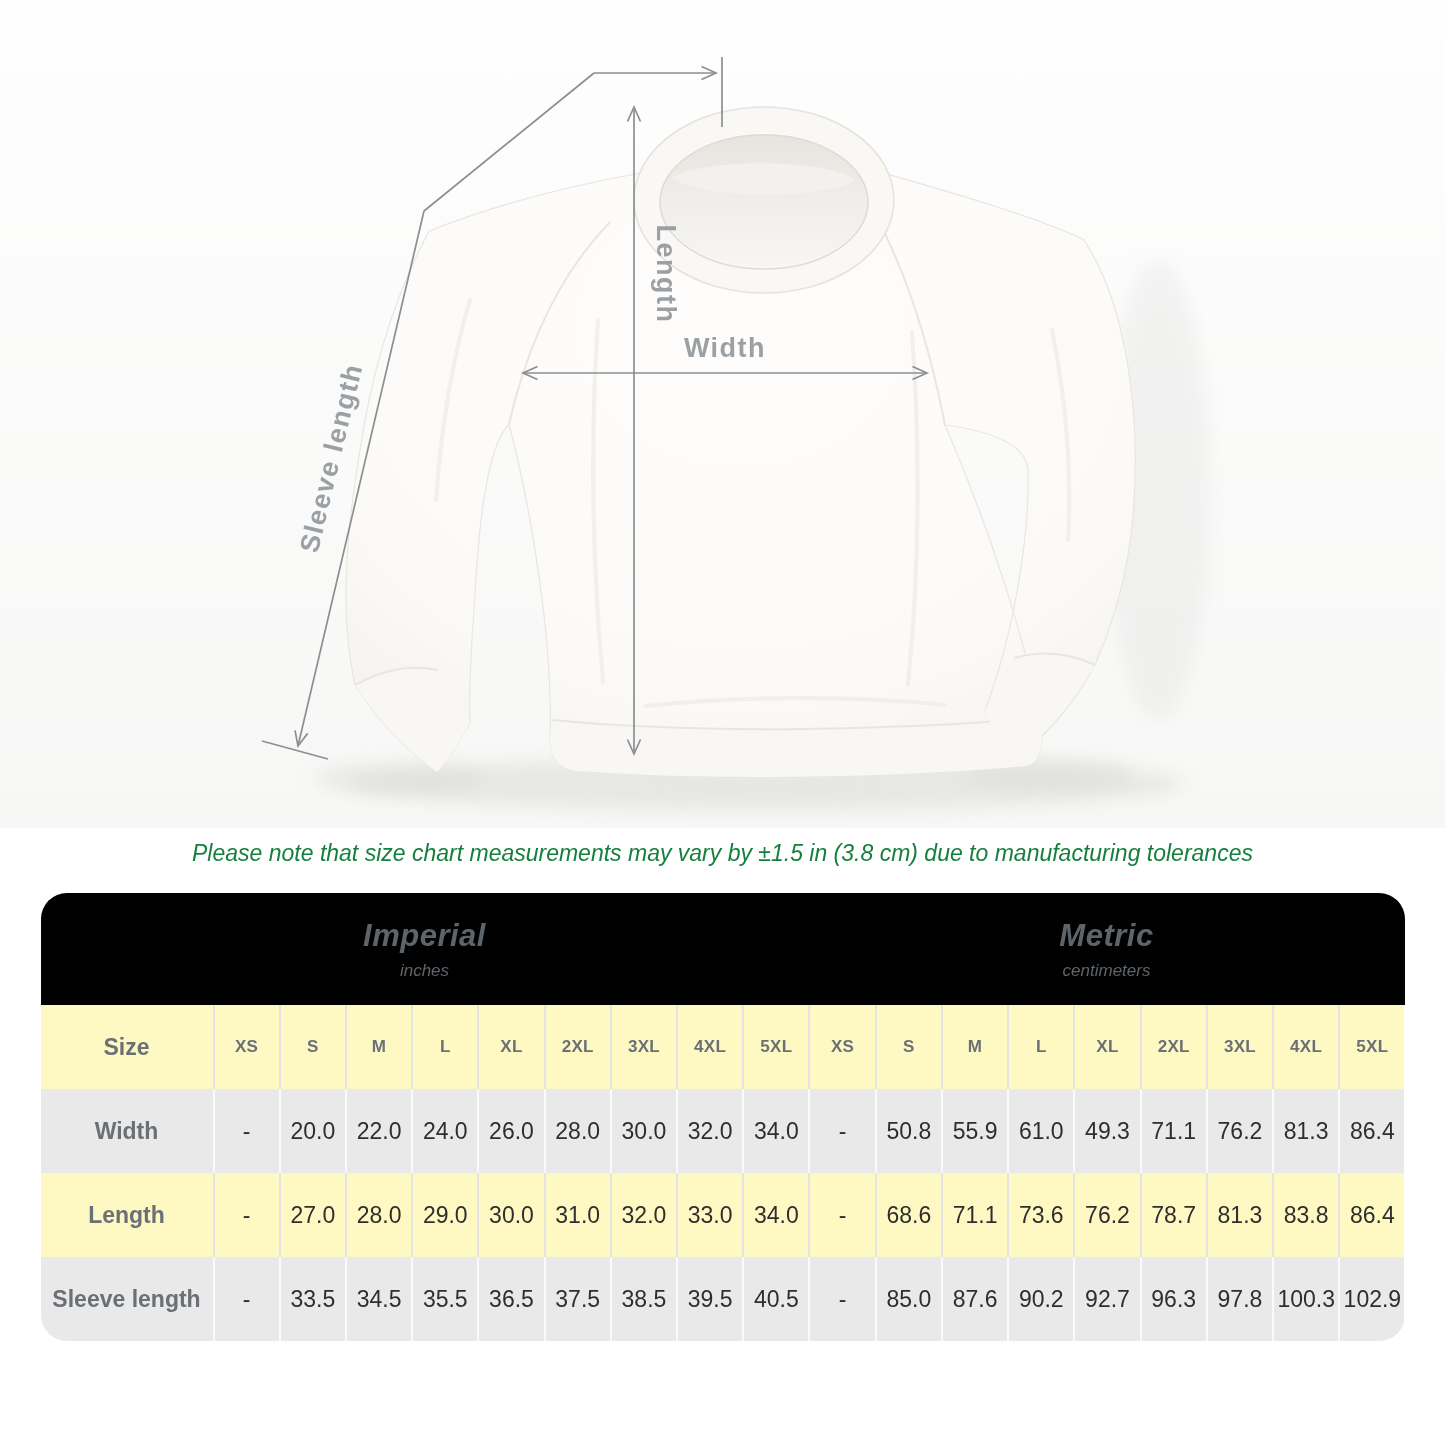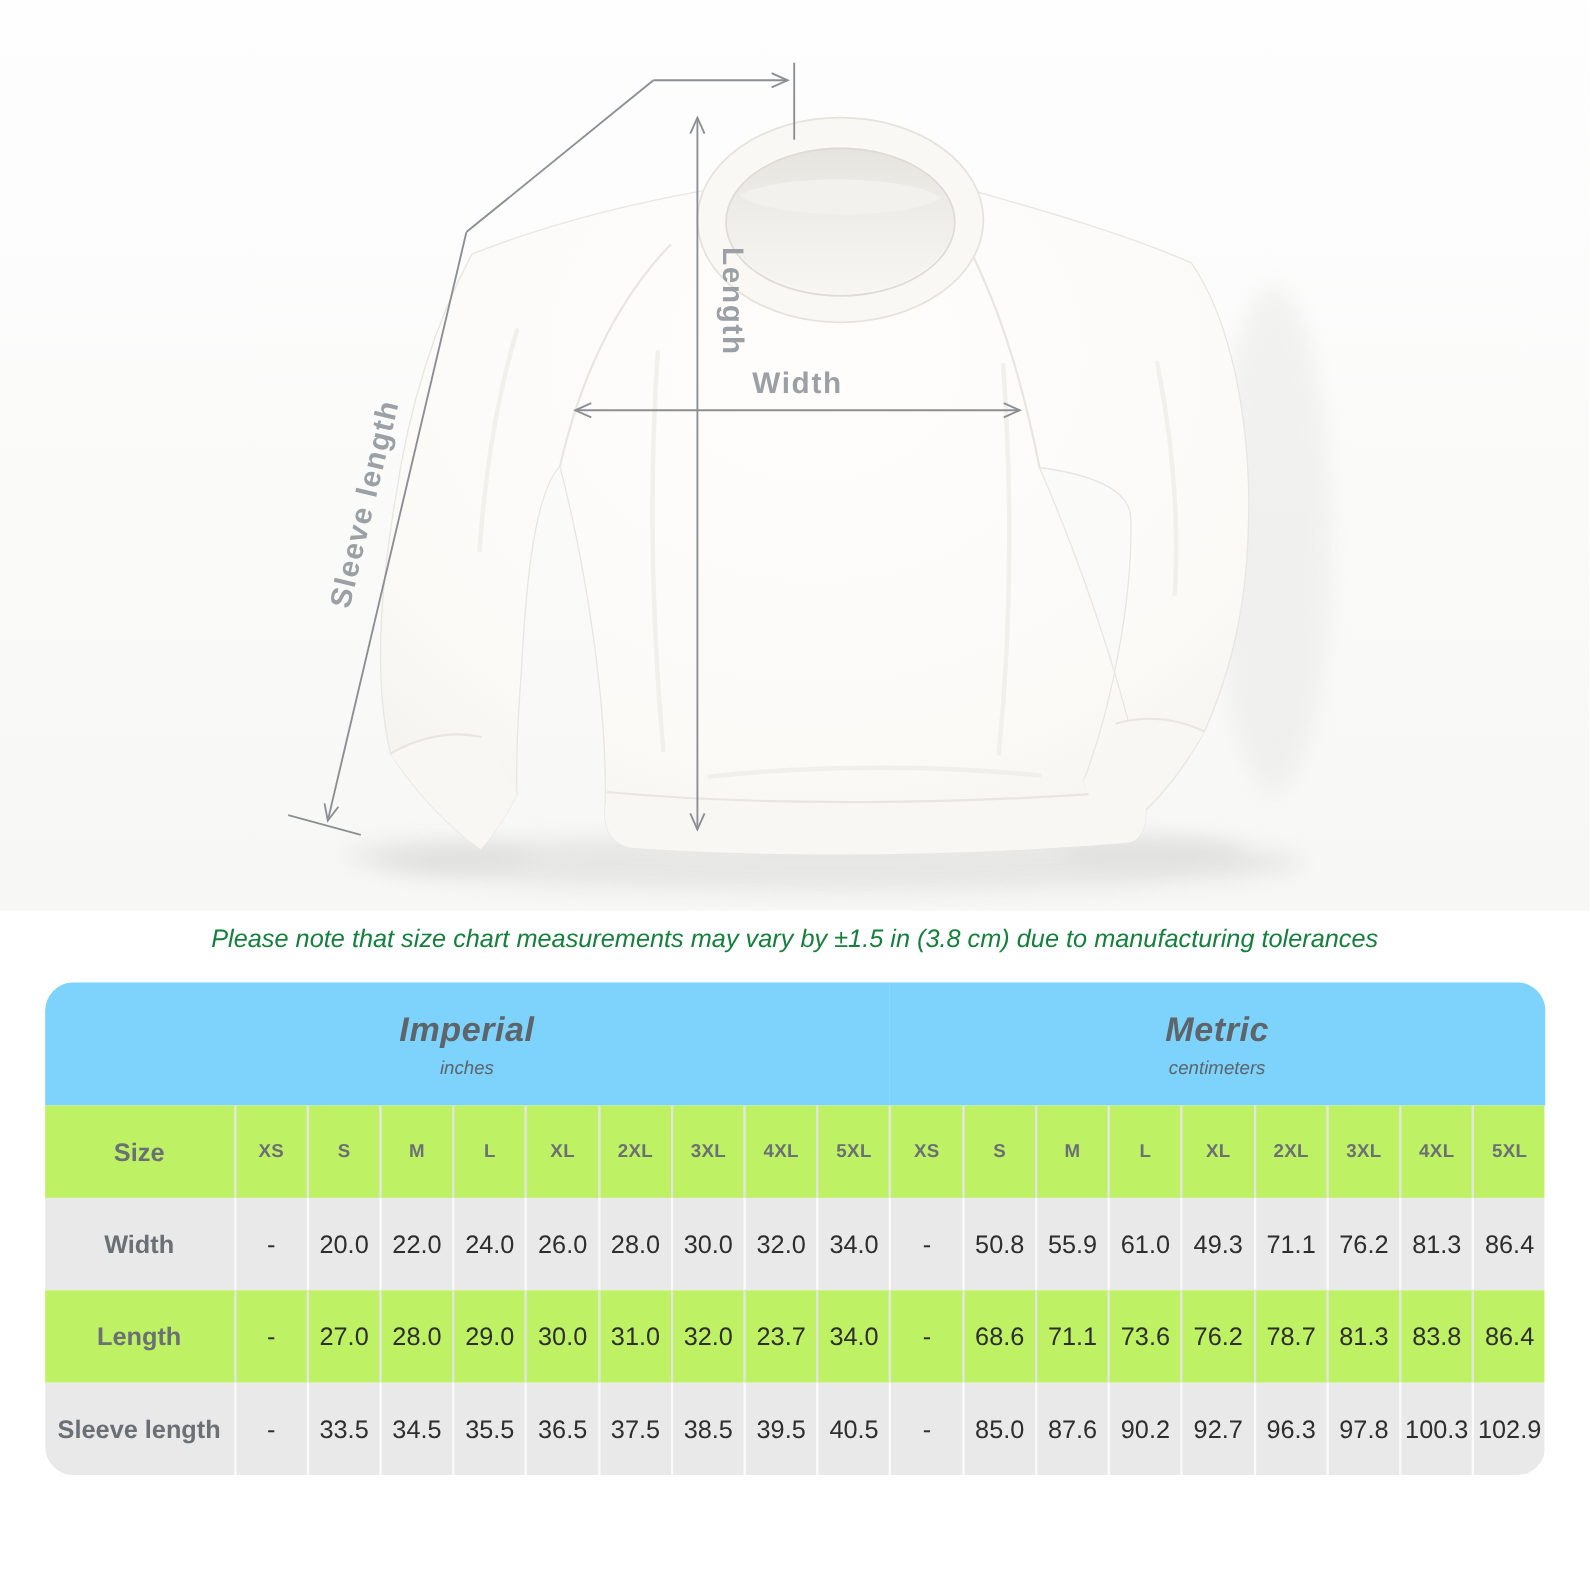--- a/index.html
+++ b/index.html
@@ -17,28 +17,28 @@
   .seam { stroke:#e9e6e1; stroke-width:2; fill:none; }
   .crease { stroke:#efede8; stroke-width:4; fill:none; opacity:.85; stroke-linecap:round; }
 
   
   .page-title { margin:16px 0 0; text-align:center; font-size:37px; font-weight:bold; color:#2b2b2b; letter-spacing:.4px; }
   .tolerance-note { margin:12px 0 0; text-align:center; font-style:italic; font-size:23px; color:#15803d; }
 
   
   .size-table { width:1364px; margin:26px auto 0; border-radius:26px; overflow:hidden; }
   .trow { display:grid; grid-template-columns:172px repeat(18, 1fr); }
-  .band-half { display:flex; flex-direction:column; align-items:center; justify-content:center; gap:7px; background:#7dd3fc; height:112px; }
+  .band-half { display:flex; flex-direction:column; align-items:center; justify-content:center; gap:7px; background:#000000; height:112px; }
   .band-imperial { grid-column:1 / span 10; }
   .band-metric  { grid-column:11 / span 9; }
   .unit-title { font-size:31px; font-weight:bold; font-style:italic; color:#5d646a; letter-spacing:.5px; }
   .unit-sub { font-size:17px; font-style:italic; color:#5d646a; }
   .cell { height:84px; display:flex; align-items:center; justify-content:center; border-left:2px solid transparent; }
   .cell:first-child { border-left:none; }
-  .trow.light .cell { background:#bef264; border-left-color:#e4e4e4; }
+  .trow.light .cell { background:#fef9c3; border-left-color:#e4e4e4; }
   .trow.shade .cell { background:#e9e9e9; border-left-color:#fafafa; }
   .lbl { font-weight:bold; color:#6a7076; font-size:23px; }
   .hd  { font-weight:bold; color:#6a7076; font-size:17px; letter-spacing:.3px; }
   .val { color:#2e2e2e; font-size:23px; }
 </style>
 </head>
 <body>
 
 <div class="canvas">
 
@@ -212,21 +212,21 @@
 
     <div class="trow light">
       <div class="cell lbl">Length</div>
       <div class="cell val">-</div>
       <div class="cell val">27.0</div>
       <div class="cell val">28.0</div>
       <div class="cell val">29.0</div>
       <div class="cell val">30.0</div>
       <div class="cell val">31.0</div>
       <div class="cell val">32.0</div>
-      <div class="cell val">23.7</div>
+      <div class="cell val">33.0</div>
       <div class="cell val">34.0</div>
       <div class="cell val">-</div>
       <div class="cell val">68.6</div>
       <div class="cell val">71.1</div>
       <div class="cell val">73.6</div>
       <div class="cell val">76.2</div>
       <div class="cell val">78.7</div>
       <div class="cell val">81.3</div>
       <div class="cell val">83.8</div>
       <div class="cell val">86.4</div>

